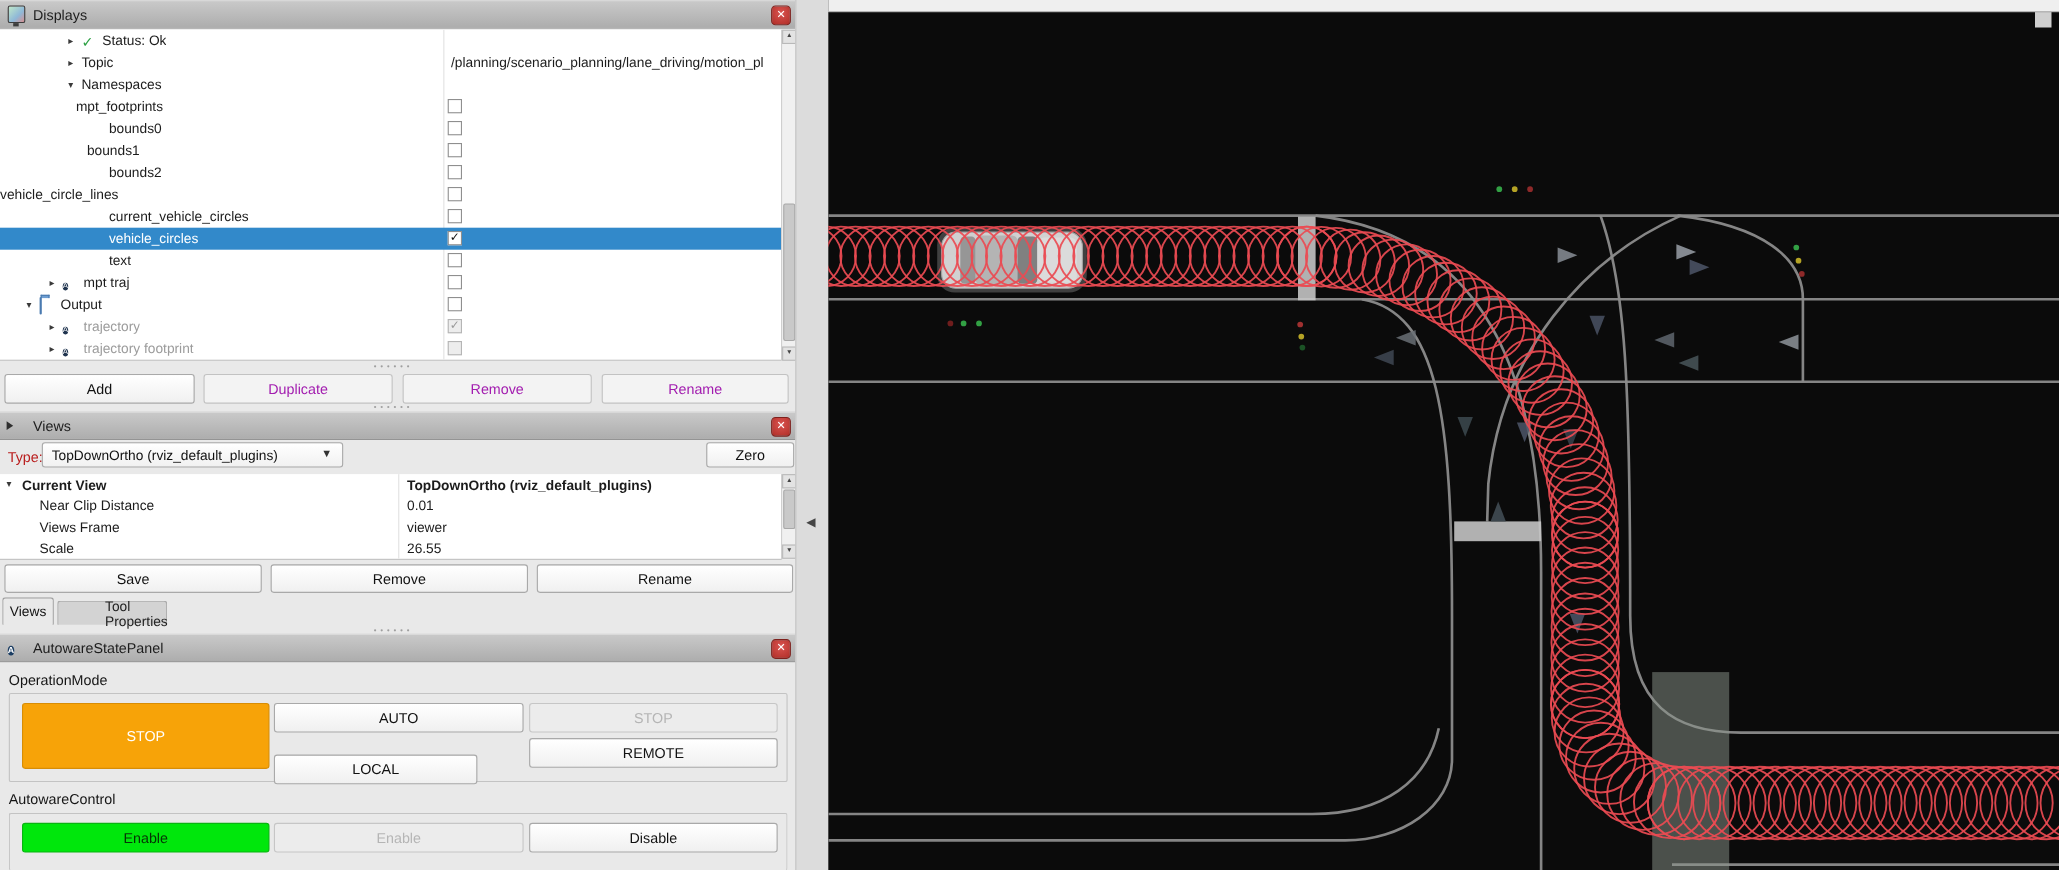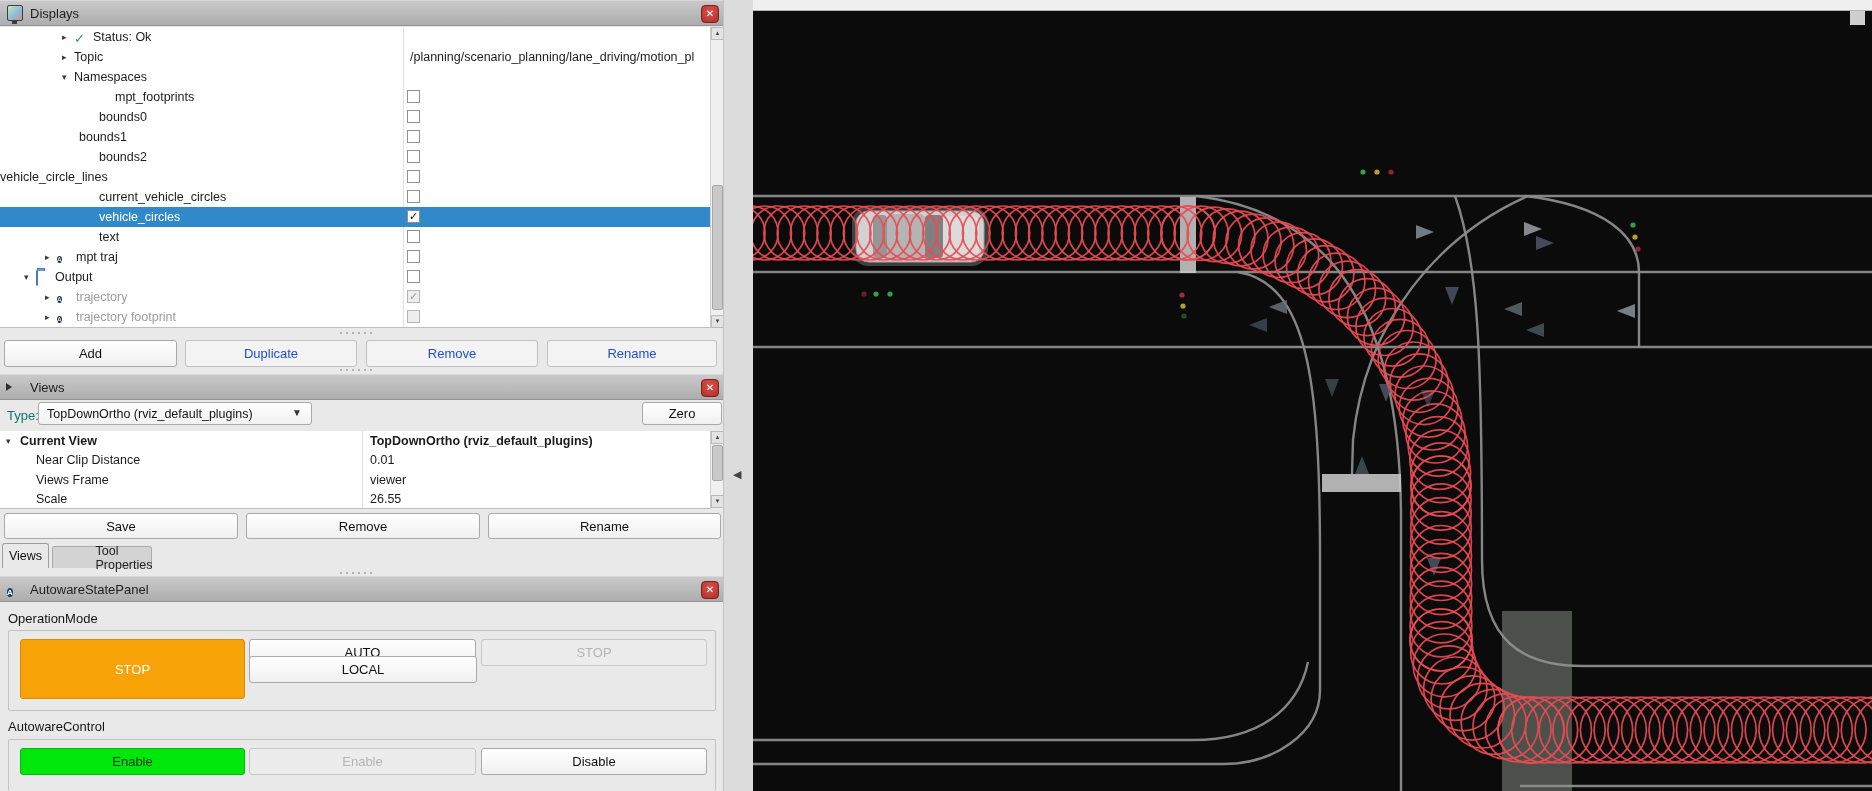--- a/index.html
+++ b/index.html
@@ -38,27 +38,27 @@
 
   .scrollv { position:absolute; width:13px; background:#f0f0f0; border-left:1px solid #cfcfcf; }
   .scrollv .sbtn { position:absolute; left:0; width:13px; height:13px; background:#e3e3e3;
     border:1px solid #b9b9b9; font-size:6px; color:#444; text-align:center; line-height:11px; }
   .scrollv .sthumb { position:absolute; left:1px; width:11px; background:#c9c9c9;
     border:1px solid #a8a8a8; border-radius:2px; }
 
   .btn { position:absolute; height:27px; background:linear-gradient(#ffffff,#f0f0f0);
     border:1px solid #a9a9a9; border-radius:3px; font-size:13px; color:#111;
     display:flex; align-items:center; justify-content:center; }
-  .btn.disabled { color:#1d4ed8; background:#f3f3f3; border-color:#c2c2c2; }
+  .btn.disabled { color:#a21caf; background:#f3f3f3; border-color:#c2c2c2; }
 
   .dots-handle { position:absolute; left:340px; width:44px; height:4px; display:flex; gap:4px; }
   .dots-handle i { width:2px; height:2px; border-radius:50%; background:#9f9f9f; }
 
   
-  #type-row-label { position:absolute; left:7px; top:408px; font-size:13px; color:#0f766e; }
+  #type-row-label { position:absolute; left:7px; top:408px; font-size:13px; color:#b91c1c; }
   #type-dropdown { position:absolute; left:38px; top:402px; width:274px; height:23px;
     background:linear-gradient(#ffffff,#f1f1f1); border:1px solid #a9a9a9; border-radius:3px;
     font-size:12.5px; color:#111; display:flex; align-items:center; padding-left:8px; }
   #type-dropdown .dd-arrow { position:absolute; right:9px; top:4px; font-size:10px; color:#333; }
   #zero-button { left:642px; top:402px; width:80px; height:23px; position:absolute; }
 
   .vtrow { position:absolute; left:0; width:710px; height:19.5px; display:flex; align-items:center;
     font-size:12.5px; color:#1b1b1b; white-space:nowrap; }
   .vtrow .val { position:absolute; left:370px; }
   .vtrow.bold, .vtrow.bold .val { font-weight:bold; }
@@ -125,21 +125,21 @@
           </div>
           <div class="trow" style="top: 20px; padding-left: 62px;">
             <span class="arrow">▸</span>
             <span class="lbl">Topic</span>
             <span class="val">/planning/scenario_planning/lane_driving/motion_pl</span>
           </div>
           <div class="trow" style="top: 40px; padding-left: 62px;">
             <span class="arrow">▾</span>
             <span class="lbl">Namespaces</span>
           </div>
-          <div class="trow" style="top: 60px; padding-left: 115px;">
+          <div class="trow" style="top: 60px; padding-left: 69px;">
             <span class="lbl">mpt_footprints</span>
             <span class="cbox" style="left: 407px; top: 3px;"></span>
           </div>
           <div class="trow" style="top: 80px; padding-left: 99px;">
             <span class="lbl">bounds0</span>
             <span class="cbox" style="left: 407px; top: 3px;"></span>
           </div>
           <div class="trow" style="top: 100px; padding-left: 79px;">
             <span class="lbl">bounds1</span>
             <span class="cbox" style="left: 407px; top: 3px;"></span>
@@ -285,21 +285,22 @@
       <span class="ticon"><span class="icon-aw-logo">A</span></span>
       <span class="ttext">AutowareStatePanel</span>
       <span class="closebtn">✕</span>
     </div>
 
     <div class="sect-label" style="top:611px;">OperationMode</div>
     <div class="groupbox" style="top:630px; height:81px;"></div>
     <div class="awbtn orange" style="left:20px; top:639px; width:225px; height:60px;">STOP</div>
     <div class="awbtn" style="left:249px; top:639px; width:227px; height:27px;">AUTO</div>
     <div class="awbtn disabled" style="left:481px; top:639px; width:226px; height:27px;">STOP</div>
-    <div class="awbtn" style="left:249px; top:656px; width:228px; height:27px;">LOCAL</div>
+    <div class="awbtn" style="left:249px; top:686px; width:185px; height:27px;">LOCAL</div>
+    <div class="awbtn" style="left:481px; top:671px; width:226px; height:27px;">REMOTE</div>
 
     <div class="sect-label" style="top:719px;">AutowareControl</div>
     <div class="groupbox" style="top:739px; height:52px; border-bottom:none;"></div>
     <div class="awbtn green" style="left:20px; top:748px; width:225px; height:27px;">Enable</div>
     <div class="awbtn disabled" style="left:249px; top:748px; width:227px; height:27px;">Enable</div>
     <div class="awbtn" style="left:481px; top:748px; width:226px; height:27px;">Disable</div>
   </div>
 
   <div id="splitter">
     <span class="collapse-arrow">◀</span>

